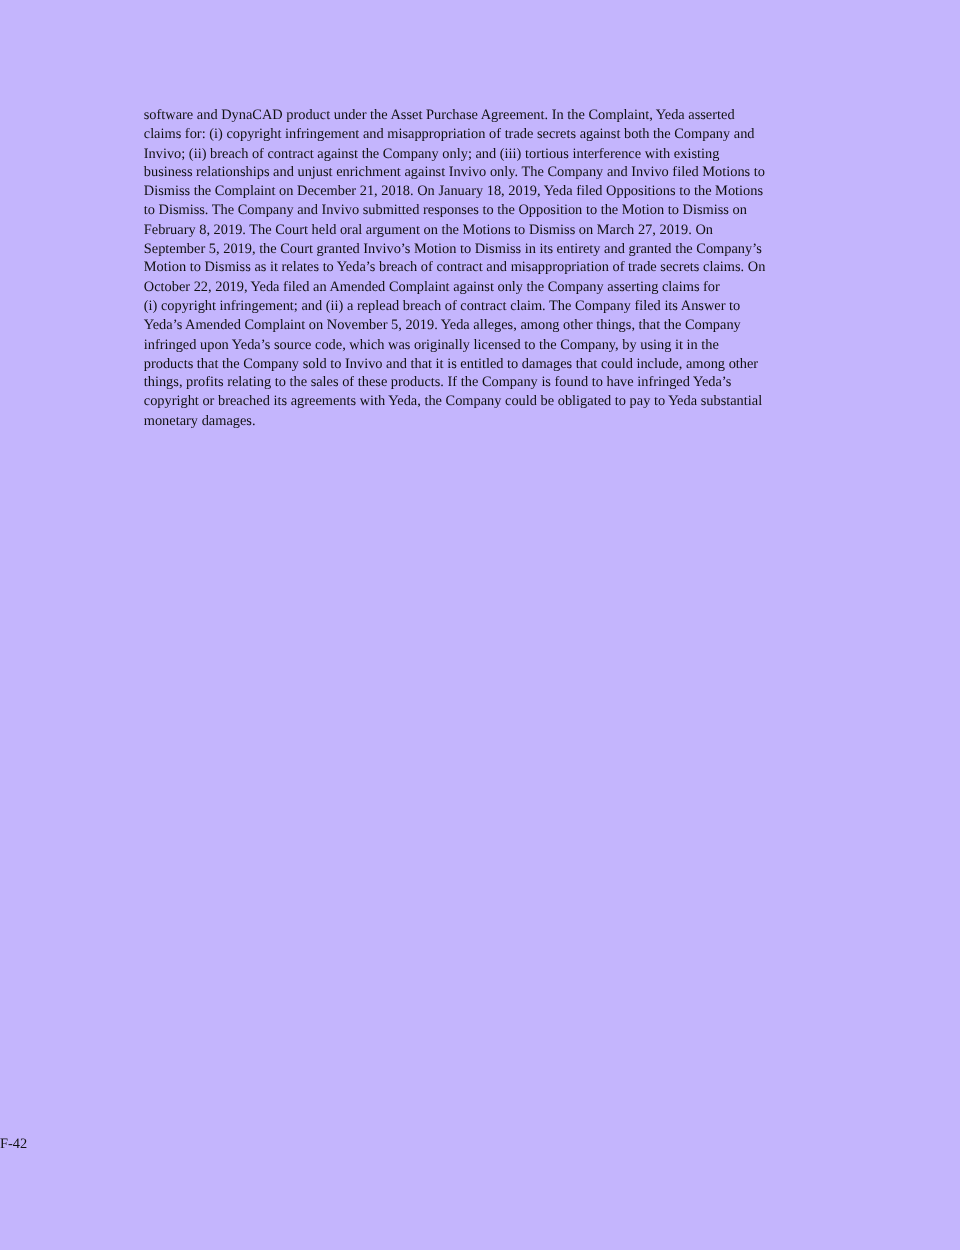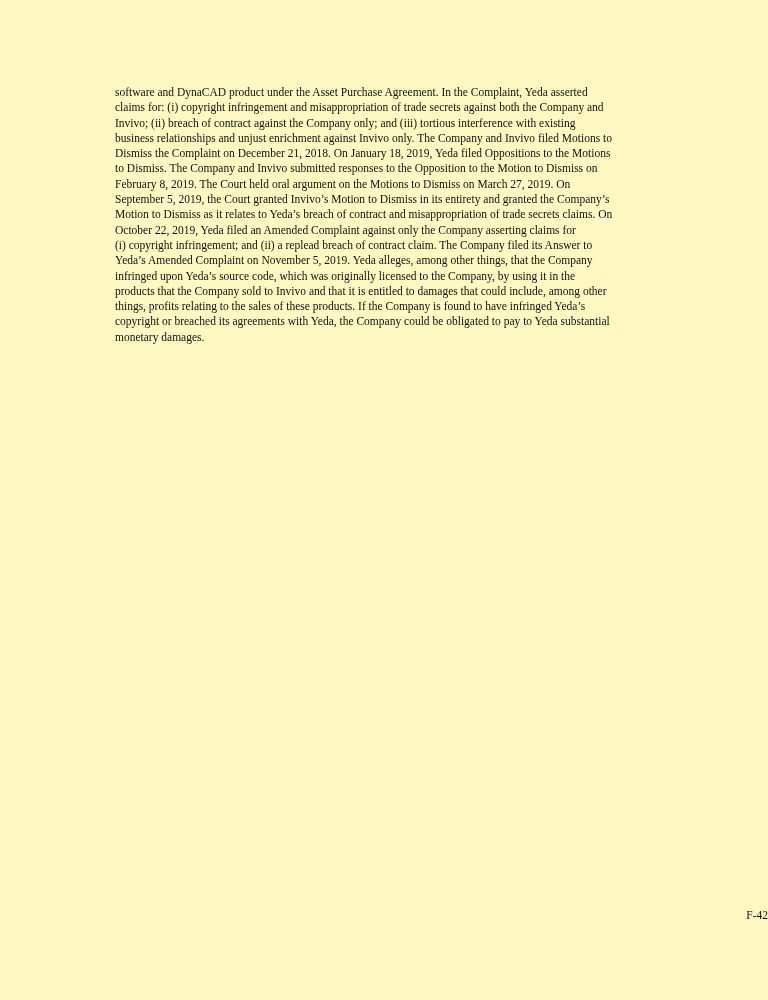--- a/index.html
+++ b/index.html
@@ -6,41 +6,41 @@
   html, body {
     width: 768px;
     height: 1000px;
     background: #ffffff;
     font-family: "Liberation Serif", serif;
   }
   .page {
     position: relative;
     width: 768px;
     height: 1000px;
-    background: #fef9c3;
+    background: #c4b5fd;
     overflow: hidden;
   }
   .body-paragraph {
     position: absolute;
     left: 115px;
     top: 85px;
     width: 575px;
     font-size: 11.5px;
     line-height: 15.3px;
     color: #111111;
     white-space: pre-line;
     text-align: left;
     letter-spacing: 0;
   }
   .page-footer {
     position: absolute;
     left: 0;
     top: 905px;
     width: 768px;
-    text-align: right;
+    text-align: left;
   }
   .page-number {
     font-size: 11.5px;
     color: #111111;
   }
 </style>
 </head>
 <body>
 
 <div class="page">

